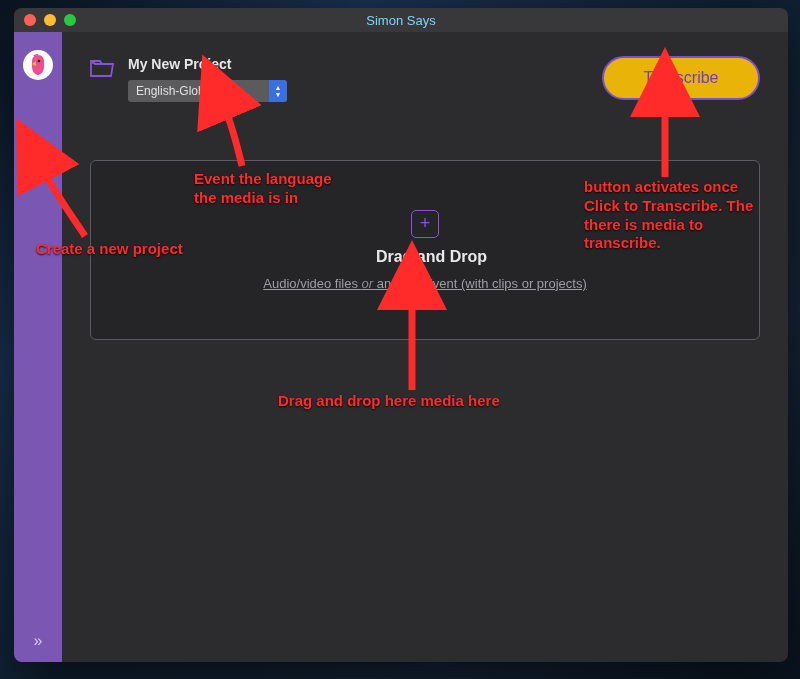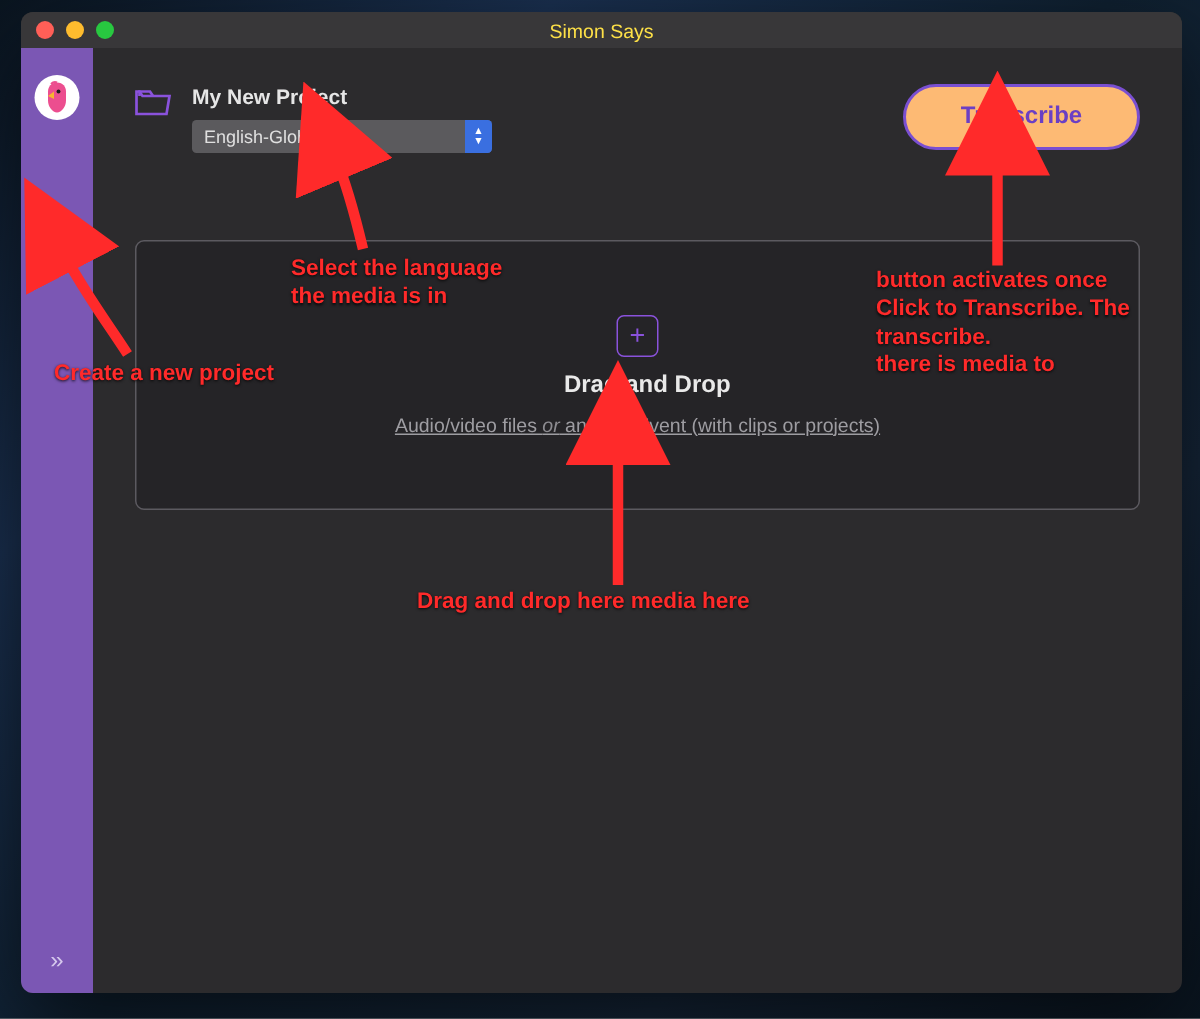--- a/index.html
+++ b/index.html
@@ -50,21 +50,21 @@
       gap: 8px;
       margin-left: 10px;
     }
     .light { width: 12px; height: 12px; border-radius: 50%; }
     .light.close { background: #ff5f57; }
     .light.min { background: #febc2e; }
     .light.max { background: #28c840; }
     .titlebar-title {
       position: absolute;
       left: 0; right: 0; text-align: center;
-      color: #fde047;
+      color: #7dd3fc;
       font-size: 13px;
       pointer-events: none;
     }
     .body {
       flex: 1;
       display: flex;
       position: relative;
     }
     .sidebar {
       width: 48px;
@@ -112,21 +112,21 @@
       display: flex;
       align-items: flex-start;
       gap: 14px;
       justify-content: flex-end;
     }
     .folder-icon { color: #8a52dc; margin-top: 2px; }
     .folder-icon svg { width: 24px; height: 20px; }
     .project-meta { display: flex; flex-direction: column; gap: 8px; }
     .project-title { color: #e6e6e6; font-weight: 600; font-size: 14px; }
     .lang-select {
-      width: 200px;
+      width: 159px;
       height: 22px;
       background: #5b5a5d;
       border-radius: 3px;
       display: flex;
       align-items: center;
       justify-content: space-between;
       padding: 0 0 0 8px;
       color: #e0e0e0;
       font-size: 12px;
       cursor: pointer;
@@ -139,24 +139,24 @@
       flex-direction: column;
       align-items: center;
       justify-content: center;
       gap: 1px;
     }
     .lang-arrows span { color:#fff; font-size: 7px; line-height: 6px; }
     .transcribe-btn {
       width: 158px;
       height: 44px;
       border-radius: 22px;
-      background: #fdba74;
+      background: #eab308;
       border: 2px solid #7a4fd1;
       color: #6b3fc4;
-      font-weight: 700;
+      font-weight: 400;
       font-size: 16px;
       display: flex;
       align-items: center;
       justify-content: center;
       cursor: pointer;
     }
     .dropzone {
       margin-top: 58px;
       border: 1px solid #5c5a60;
       border-radius: 6px;
@@ -254,29 +254,29 @@
           <span>Audio/video files </span><em>or</em><span> an FCP Event (with clips or projects)</span>
         </div>
       </div>
     </div>
   </div>
 </div>
 
 <div class="anno" style="left:36px; top:240px;">Create a new project</div>
 
 <div class="anno wrap" style="left:194px; top:170px; width:200px;">
-  <div>Select the language</div>
+  <div>Event the language</div>
   <div>the media is in</div>
 </div>
 
 <div class="anno wrap" style="left:584px; top:178px; width:200px;">
   <div>button activates once</div>
   <div>Click to Transcribe. The</div>
+  <div>there is media to</div>
   <div>transcribe.</div>
-  <div>there is media to</div>
 </div>
 
 <div class="anno" style="left:278px; top:392px;">Drag and drop here media here</div>
 
 <div class="arrow" style="left:30px; top:158px; width:70px; height:85px;">
   <svg width="70" height="85">
     <defs>
         <marker id="ah1" markerWidth="10" markerHeight="10" refX="2" refY="5" orient="auto">
           <path d="M0 0 L10 5 L0 10 Z" fill="#ff2a2a"></path>
         </marker>

